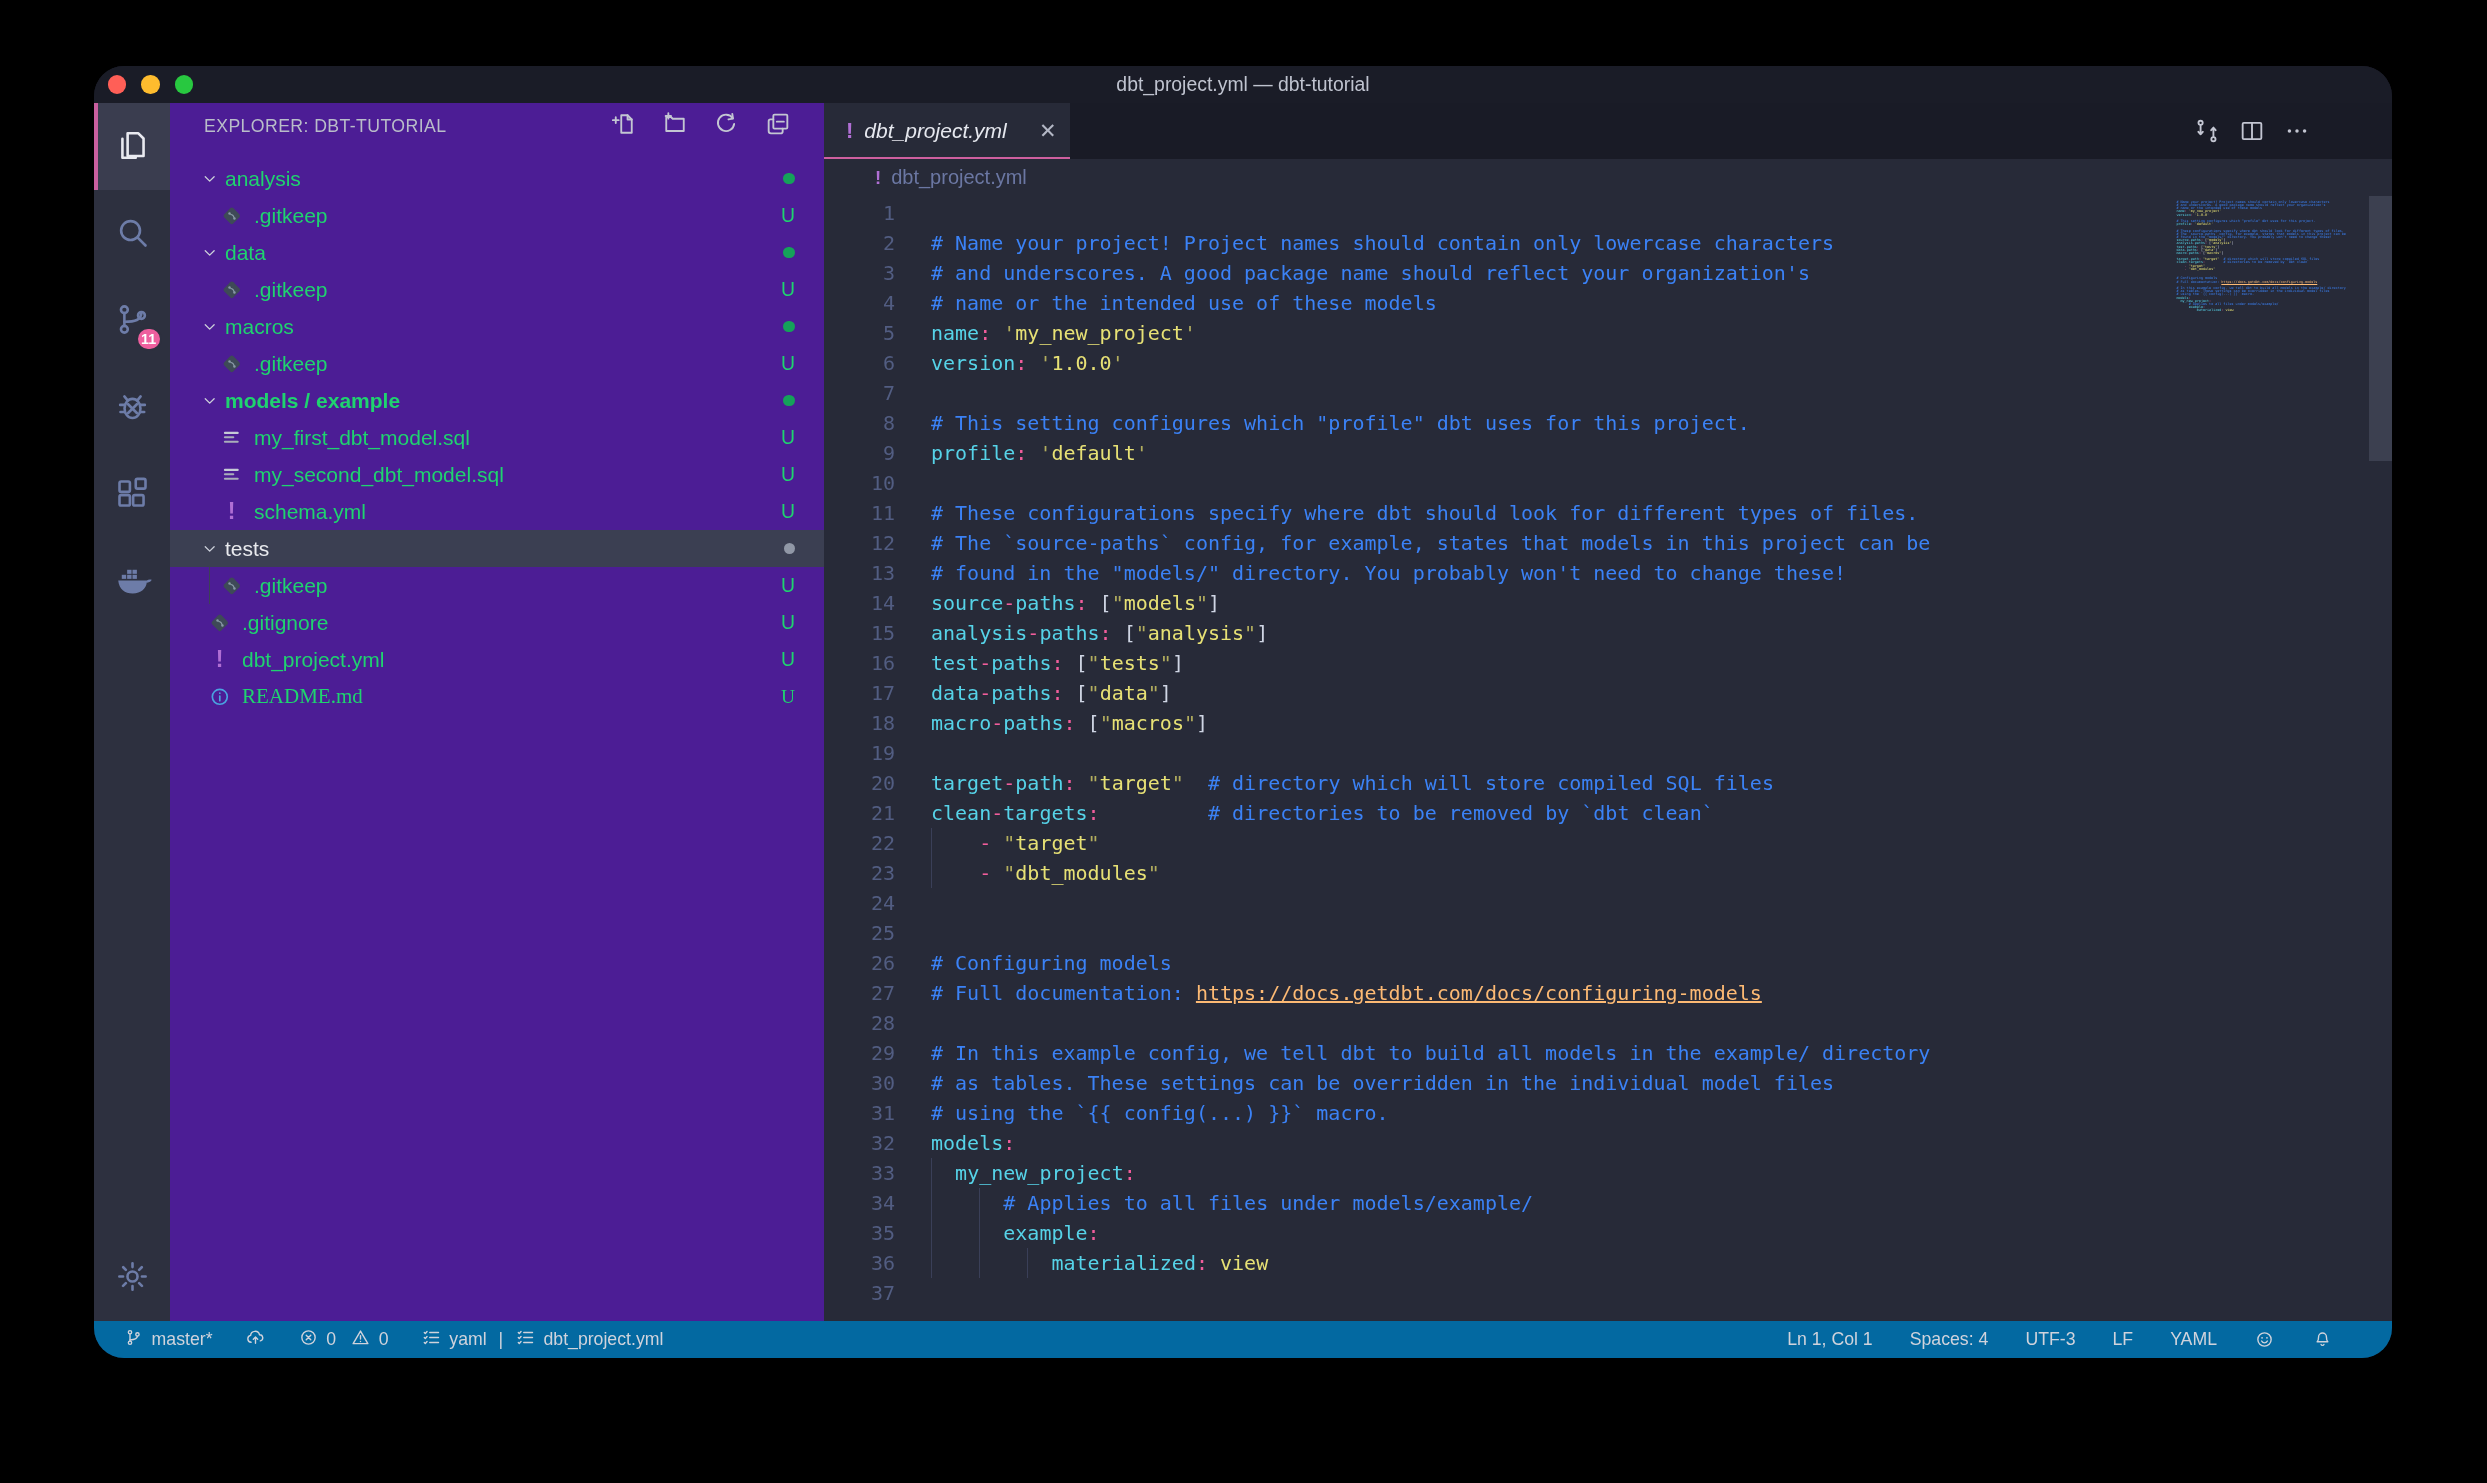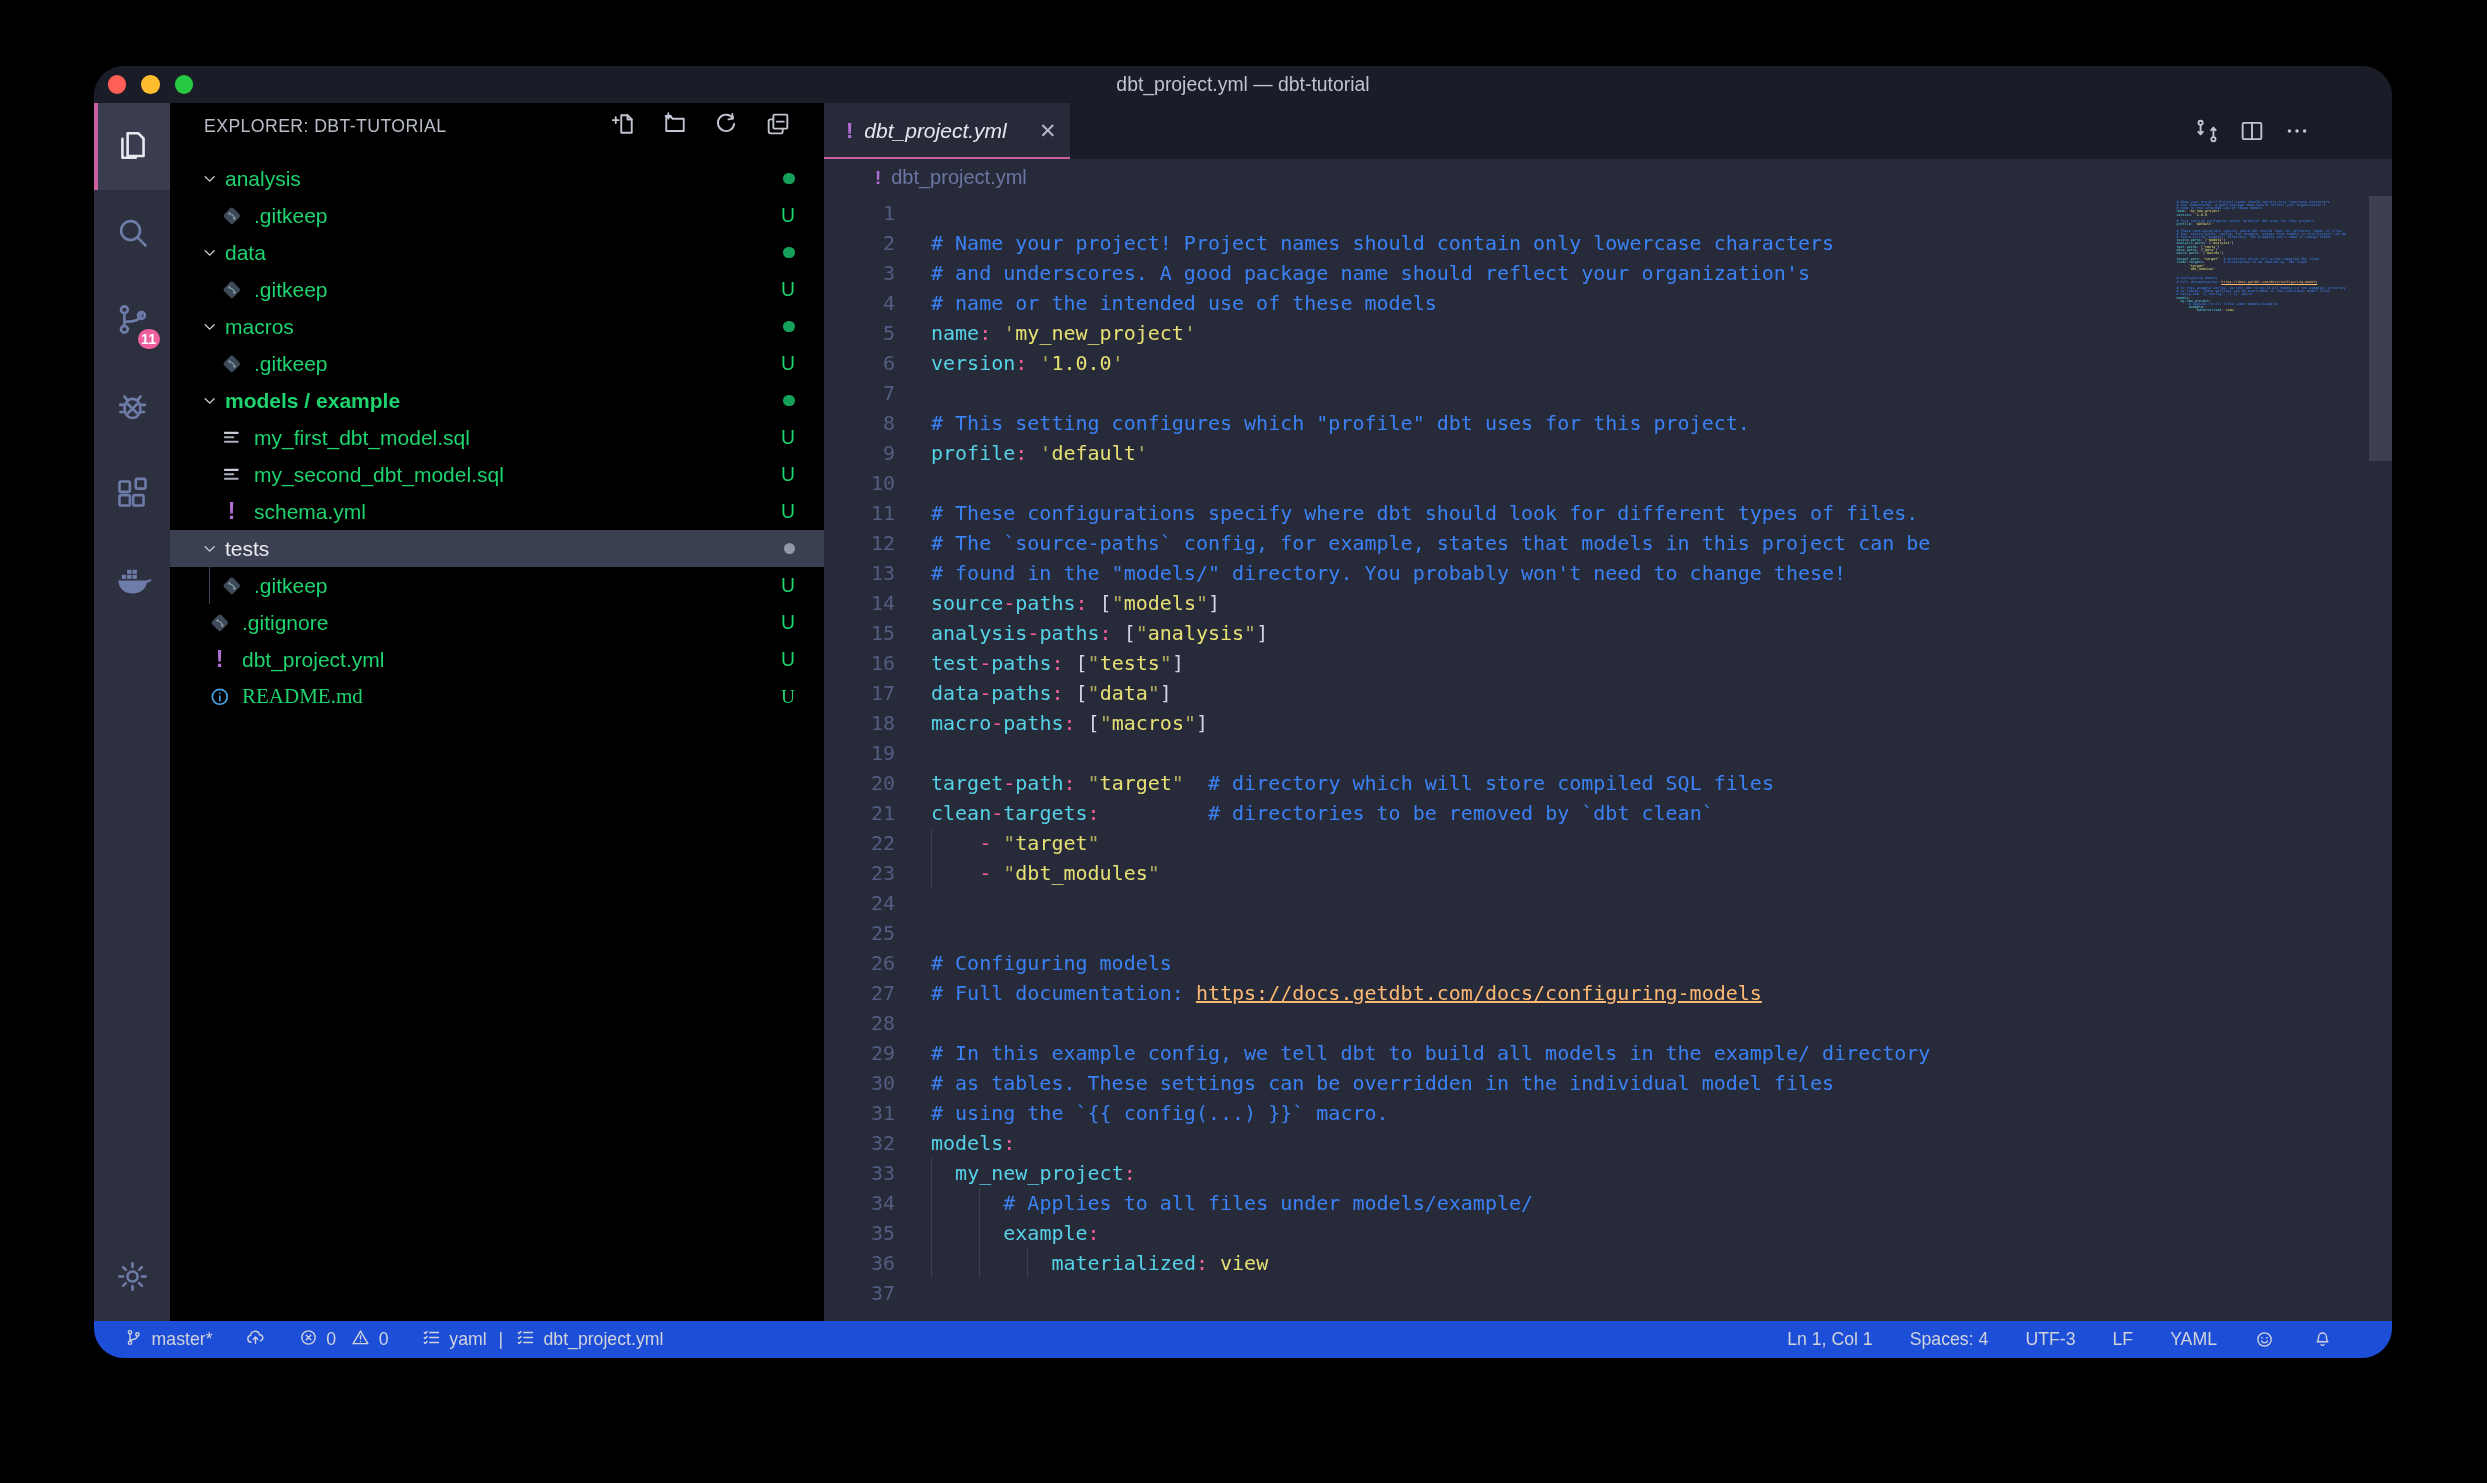--- a/index.html
+++ b/index.html
@@ -14,21 +14,21 @@
   
   .wbody{position:absolute;top:37px;left:0;right:0;bottom:37px;display:flex;}
   .activitybar{width:76px;background:#2d303f;display:flex;flex-direction:column;flex:none;}
   .act{height:87px;display:flex;align-items:center;justify-content:center;color:#6d7ca8;position:relative;flex:none;}
   .act svg{width:39px;height:39px;}
   .act.active{background:#3a3d4f;color:#e9eaf0;}
   .act.active::before{content:"";position:absolute;left:0;top:0;bottom:0;width:4.2px;background:#c95f9f;}
   .act .abadge{position:absolute;right:8.4px;bottom:13.5px;min-width:23.6px;height:23.6px;border-radius:12.6px;background:#ee5f9e;color:#fff;font-size:14.3px;font-weight:700;display:flex;align-items:center;justify-content:center;border:2.5px solid #2d303f;box-sizing:border-box;padding:0 3.4px;}
   .act.bottom{margin-top:auto;}
   
-  .sidebar{width:654px;background:#000000;position:relative;flex:none;}
+  .sidebar{width:654px;background:#4c1d95;position:relative;flex:none;}
   .sb-header{height:47px;display:flex;align-items:center;padding:0 32px 0 34px;color:#b9bdc9;font-size:17.7px;letter-spacing:0.4px;}
   .sb-actions{margin-left:auto;display:flex;gap:23.6px;color:#c3c6d2;}
   .sb-actions .sbtn{display:flex;align-items:center;}
   .sb-actions svg{width:28px;height:28px;}
   .tree{position:absolute;top:57px;left:0;right:0;}
   .row{height:37px;display:flex;align-items:center;font-size:21px;color:#1fd36f;position:relative;box-sizing:border-box;}
   .row.selected{background:#3b3f52;color:#e9eaee;}
   .chev{width:25px;flex:none;color:#ccd0da;display:flex;align-items:center;}
   .chev svg{width:19.4px;height:19.4px;}
   .ficon{width:25px;height:25px;flex:none;margin-right:10px;display:flex;align-items:center;justify-content:center;}
@@ -59,21 +59,21 @@
   .cline{display:flex;height:30px;}
   .ln{width:71px;text-align:right;color:#525d82;flex:none;}
   .lc{margin-left:36px;color:#c6cbd8;}
   .c{color:#3b82f6}.k{color:#56d3e8}.p{color:#f25d9c}.s{color:#e7e175}.q{color:#b2ad5e}
   .b{color:#cfd5e4}.u{color:#fdba74;text-decoration:underline}.t{color:#c6cbd8}
   .g{display:inline-block;width:0.8px;margin-right:-0.8px;background:#3a3f58;height:30px;vertical-align:top;}
   .minimap{position:absolute;top:1.7px;right:23.6px;width:192px;font-size:3.4px;line-height:3.2px;white-space:pre;overflow:hidden;font-family:"DejaVu Sans Mono",monospace;}
   .mline{height:3.2px;}
   .scrollthumb{position:absolute;top:0;right:0;width:23px;height:265px;background:rgba(190,200,230,.14);}
   
-  .statusbar{position:absolute;left:0;right:0;bottom:0;height:37px;background:#1d4ed8;display:flex;align-items:center;color:#d0d3dc;font-size:17.7px;padding:0 59px 0 29px;box-sizing:border-box;}
+  .statusbar{position:absolute;left:0;right:0;bottom:0;height:37px;background:#0369a1;display:flex;align-items:center;color:#d0d3dc;font-size:17.7px;padding:0 59px 0 29px;box-sizing:border-box;}
   .sgroup{display:flex;align-items:center;gap:7.6px;margin-right:32px;white-space:nowrap;}
   .statusbar svg{width:21px;height:21px;}
   .sright{margin-left:auto;display:flex;align-items:center;gap:37px;white-space:nowrap;}
   .sright .sgroup{margin-right:0;}
 </style>
 </head>
 <body>
 
 <div class="window">
 

